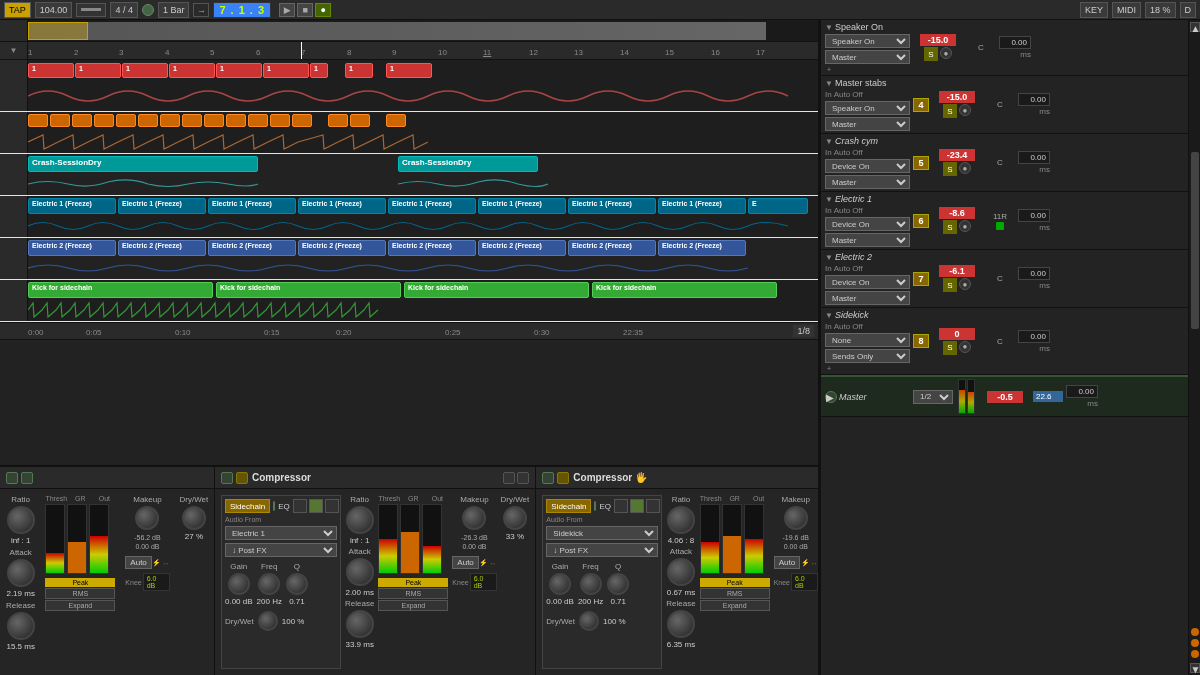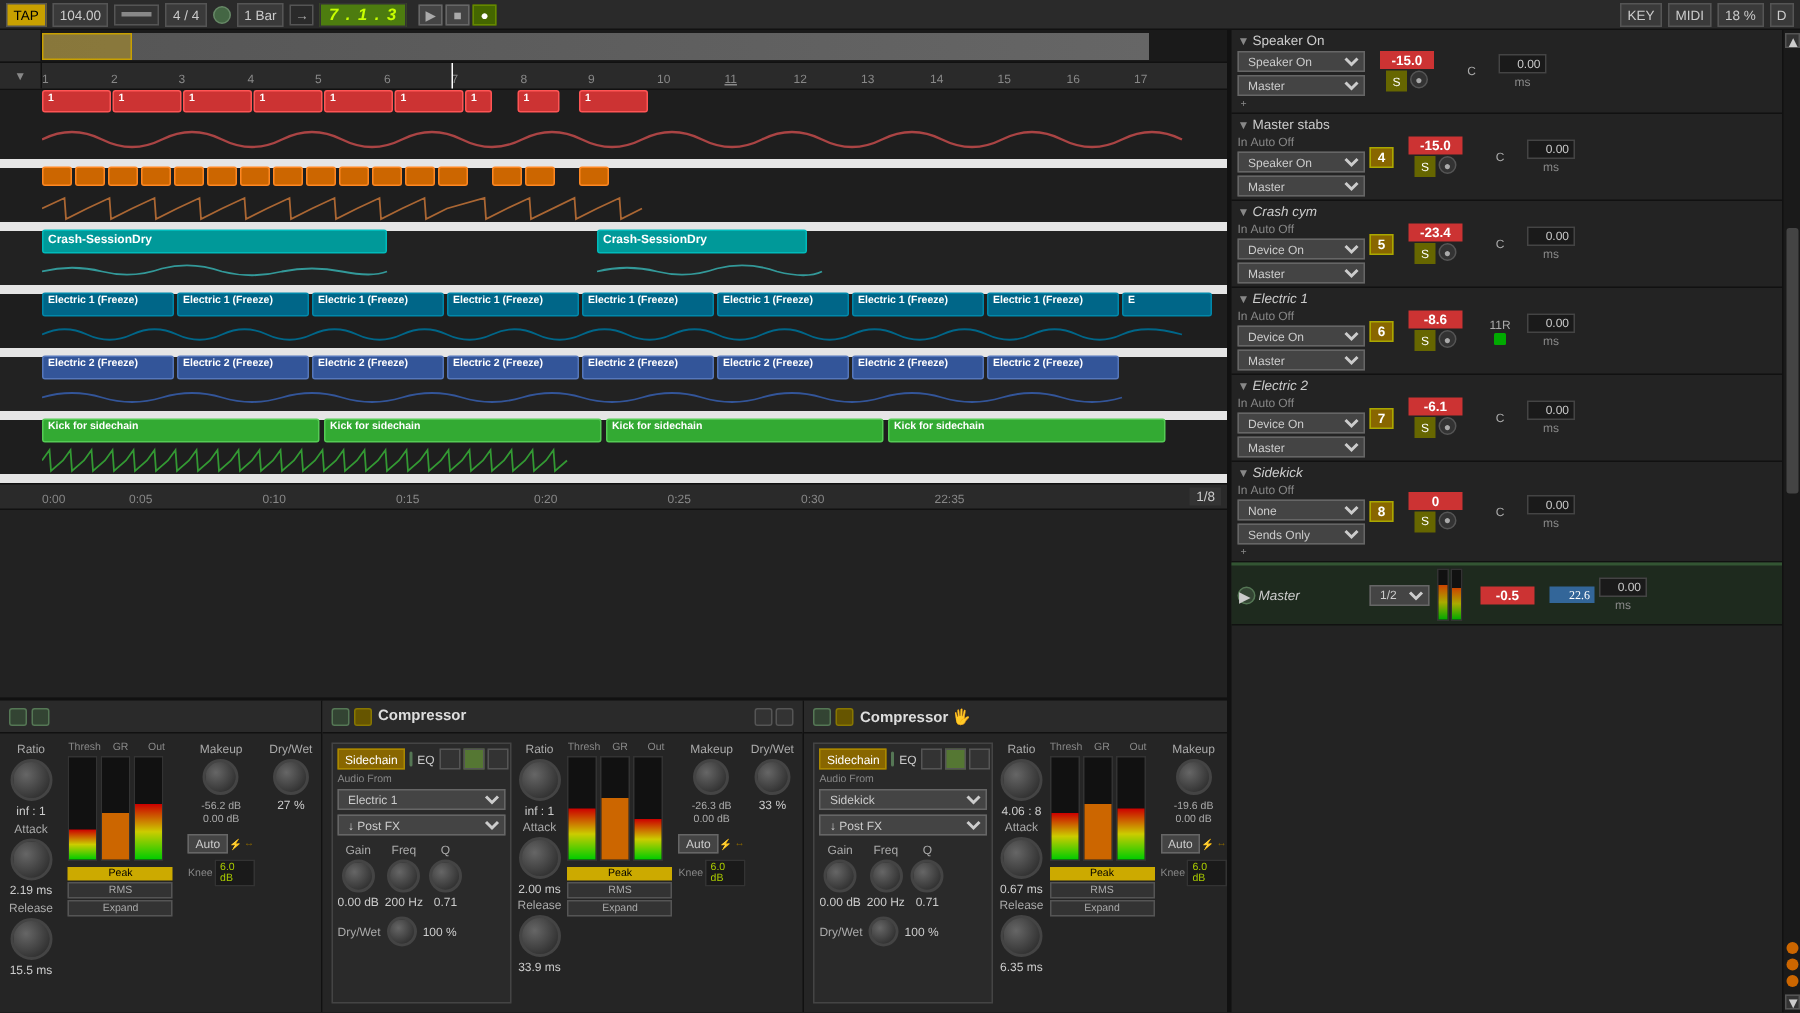--- a/index.html
+++ b/index.html
@@ -29,27 +29,26 @@
       color: #ccc;
       font-size: 9px;
       padding: 1px 4px;
       height: 16px;
       display: flex;
       align-items: center;
     }
     .top-bar-yellow { background: #c8a000; color: #000; }
     .top-bar-time {
       color: #c8ff00;
-      background: #4d7c0f;
+      background: #3b82f6;
       border: 1px solid #333;
       padding: 1px 5px;
       font-size: 11px;
       font-weight: bold;
       letter-spacing: 1px;
-      font-style: italic;
     }
 
     
     .main-layout {
       display: flex;
       height: calc(675px - 20px);
     }
 
     
     .arrangement-panel {
@@ -105,23 +104,22 @@
     }
 
     
     .tracks-area {
       flex: 1;
       overflow: hidden;
       position: relative;
     }
     .track-row {
       display: flex;
-      border-bottom: 6px solid #e5e5e5;
+      border-bottom: 1px solid #e5e5e5;
       position: relative;
-      align-items: center;
     }
     .track-row.tall { height: 52px; }
     .track-row.medium { height: 42px; }
 
     .track-content {
       flex: 1;
       position: relative;
       overflow: hidden;
     }
 
@@ -253,21 +251,21 @@
       gap: 1px;
     }
     .pan-label {
       font-size: 8px;
       color: #aaa;
     }
 
     .vol-col {
       display: flex;
       flex-direction: column;
-      align-items: center;
+      align-items: flex-end;
       gap: 1px;
     }
     .vol-display {
       background: #1a1a1a;
       border: 1px solid #444;
       color: #ccc;
       font-size: 8px;
       padding: 1px 3px;
       min-width: 32px;
       text-align: right;
@@ -692,21 +690,21 @@
             </svg>
           </div>
         </div>
       </div>
 
       <div style="position:relative;height:18px;background:#2a2a2a;border-top:1px solid #111;border-bottom:1px solid #111;padding-left:28px;">
         <span style="position:absolute;left:28px;bottom:2px;font-size:8px;color:#888;">0:00</span>
         <span style="position:absolute;left:86px;bottom:2px;font-size:8px;color:#888;">0:05</span>
         <span style="position:absolute;left:175px;bottom:2px;font-size:8px;color:#888;">0:10</span>
         <span style="position:absolute;left:264px;bottom:2px;font-size:8px;color:#888;">0:15</span>
-        <span style="position:absolute;left:356px;bottom:2px;font-size:8px;color:#888;">0:20</span>
+        <span style="position:absolute;left:336px;bottom:2px;font-size:8px;color:#888;">0:20</span>
         <span style="position:absolute;left:445px;bottom:2px;font-size:8px;color:#888;">0:25</span>
         <span style="position:absolute;left:534px;bottom:2px;font-size:8px;color:#888;">0:30</span>
         <span style="position:absolute;left:623px;bottom:2px;font-size:8px;color:#888;">22:35</span>
         <div class="fraction-indicator">1/8</div>
       </div>
 
     </div>
 
     <div class="plugins-area">
 
@@ -1252,21 +1250,21 @@
           <div style="width:8px;height:35px;background:#111;border:1px solid #333;display:flex;flex-direction:column;justify-content:flex-end;">
             <div style="width:100%;height:70%;background:linear-gradient(to top,#00aa00,#aaaa00,#cc4400);"></div>
           </div>
           <div style="width:8px;height:35px;background:#111;border:1px solid #333;display:flex;flex-direction:column;justify-content:flex-end;">
             <div style="width:100%;height:65%;background:linear-gradient(to top,#00aa00,#aaaa00,#cc4400);"></div>
           </div>
         </div>
         <div class="fader-col">
           <div class="db-display" style="background:#cc3333;">-0.5</div>
         </div>
-        <div style="background:#336699;color:#fff;font-size:8px;padding:1px 3px;min-width:30px;text-align:right;font-family:Liberation Serif, serif;">22.6</div>
+        <div style="background:#336699;color:#fff;font-size:8px;padding:1px 3px;min-width:30px;text-align:left;">22.6</div>
         <div class="vol-col">
           <div class="vol-display">0.00</div>
           <span class="ms-label">ms</span>
         </div>
       </div>
 
     </div>
 
     <div class="right-scrollbar">
       <div style="width:10px;height:10px;background:#333;border:1px solid #555;margin:2px auto;cursor:pointer;">▲</div>

